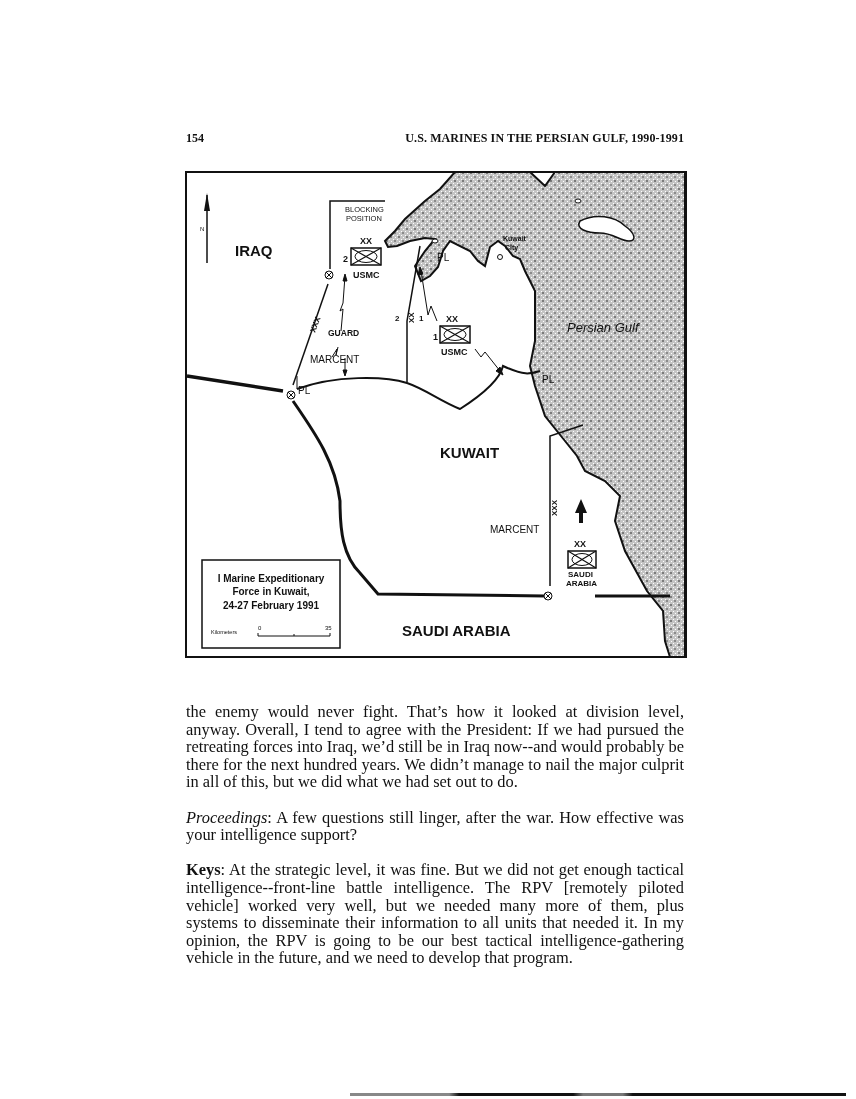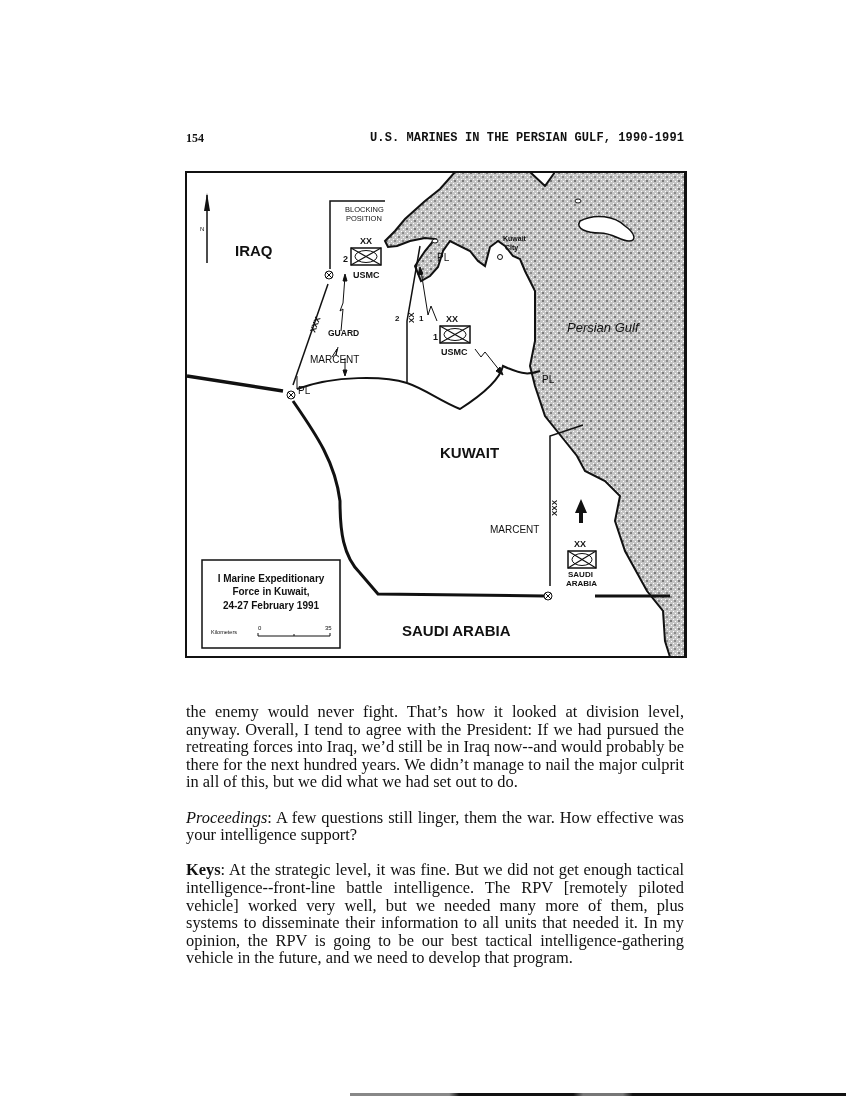--- a/index.html
+++ b/index.html
@@ -1,19 +1,19 @@
 <!DOCTYPE html>
 <html><head>
 <meta charset="utf-8">
 <style>
   html, body { margin: 0; padding: 0; background: #ffffff; }
   body { width: 856px; height: 1099px; position: relative; overflow: hidden; font-family: "Liberation Serif", serif; color: #111; }
   .running-head { position: absolute; top: 131px; left: 186px; width: 498px; height: 16px; font-size: 12px; font-weight: bold; }
   .running-head .pageno { position: absolute; left: 0; top: 0; }
-  .running-head .title { position: absolute; right: 0; top: 0; letter-spacing: 0.1px; font-family: Liberation Mono, monospace; }
+  .running-head .title { position: absolute; right: 0; top: 0; letter-spacing: 0.1px; }
   .map-frame { position: absolute; left: 185px; top: 171px; width: 502px; height: 487px; }
   .map-frame svg { display: block; }
   .map-label { font-family: "Liberation Sans", sans-serif; fill: #111; }
   .body-text { position: absolute; left: 186px; top: 703px; width: 498px; font-size: 16.4px; line-height: 17.6px; text-align: justify; font-family: Liberation Serif, serif; }
   .body-text p { margin: 0 0 17.6px 0; }
   .body-text .lead { font-style: italic; }
   .body-text .speaker { font-weight: bold; }
   .bottom-rule { position: absolute; left: 350px; top: 1093px; width: 496px; height: 3px; background: linear-gradient(to right, #888 0%, #888 20%, #111 22%, #111 45%, #777 47%, #777 55%, #111 57%, #111 100%); }
 </style>
 </head>
@@ -156,17 +156,17 @@
       <text x="26" y="463" font-size="5.5" class="map-label">Kilometers</text>
       <text x="73" y="459" font-size="6" class="map-label">0</text>
       <text x="140" y="459" font-size="6" class="map-label">35</text>
       <path d="M73,462 L73,465 L145,465 L145,462 M109,463 L109,465" fill="none" stroke="#111" stroke-width="1"></path>
     </g>
   </svg>
 </div>
 
 <div class="body-text">
   <p>the enemy would never fight.  That’s how it looked at division level, anyway. Overall, I tend to agree with the President: If we had pursued the retreating forces into Iraq, we’d still be in Iraq now--and would probably be there for the next hundred years.  We didn’t manage to nail the major culprit in all of this, but we did what we had set out to do.</p>
-  <p><span class="lead">Proceedings</span><span>: A few questions still linger, them the war.  How effective was your intelligence support?</span></p>
+  <p><span class="lead">Proceedings</span><span>: A few questions still linger, after the war.  How effective was your intelligence support?</span></p>
   <p><span class="speaker">Keys</span><span>: At the strategic level, it was fine.  But we did not get enough tactical intelligence--front-line battle intelligence.  The RPV [remotely piloted vehicle] worked very well, but we needed many more of them, plus systems to disseminate their information to all units that needed it.  In my opinion, the RPV is going to be our best tactical intelligence-gathering vehicle in the future, and we need to develop that program.</span></p>
 </div>
 
 <div class="bottom-rule"></div>
 
 </body></html>

